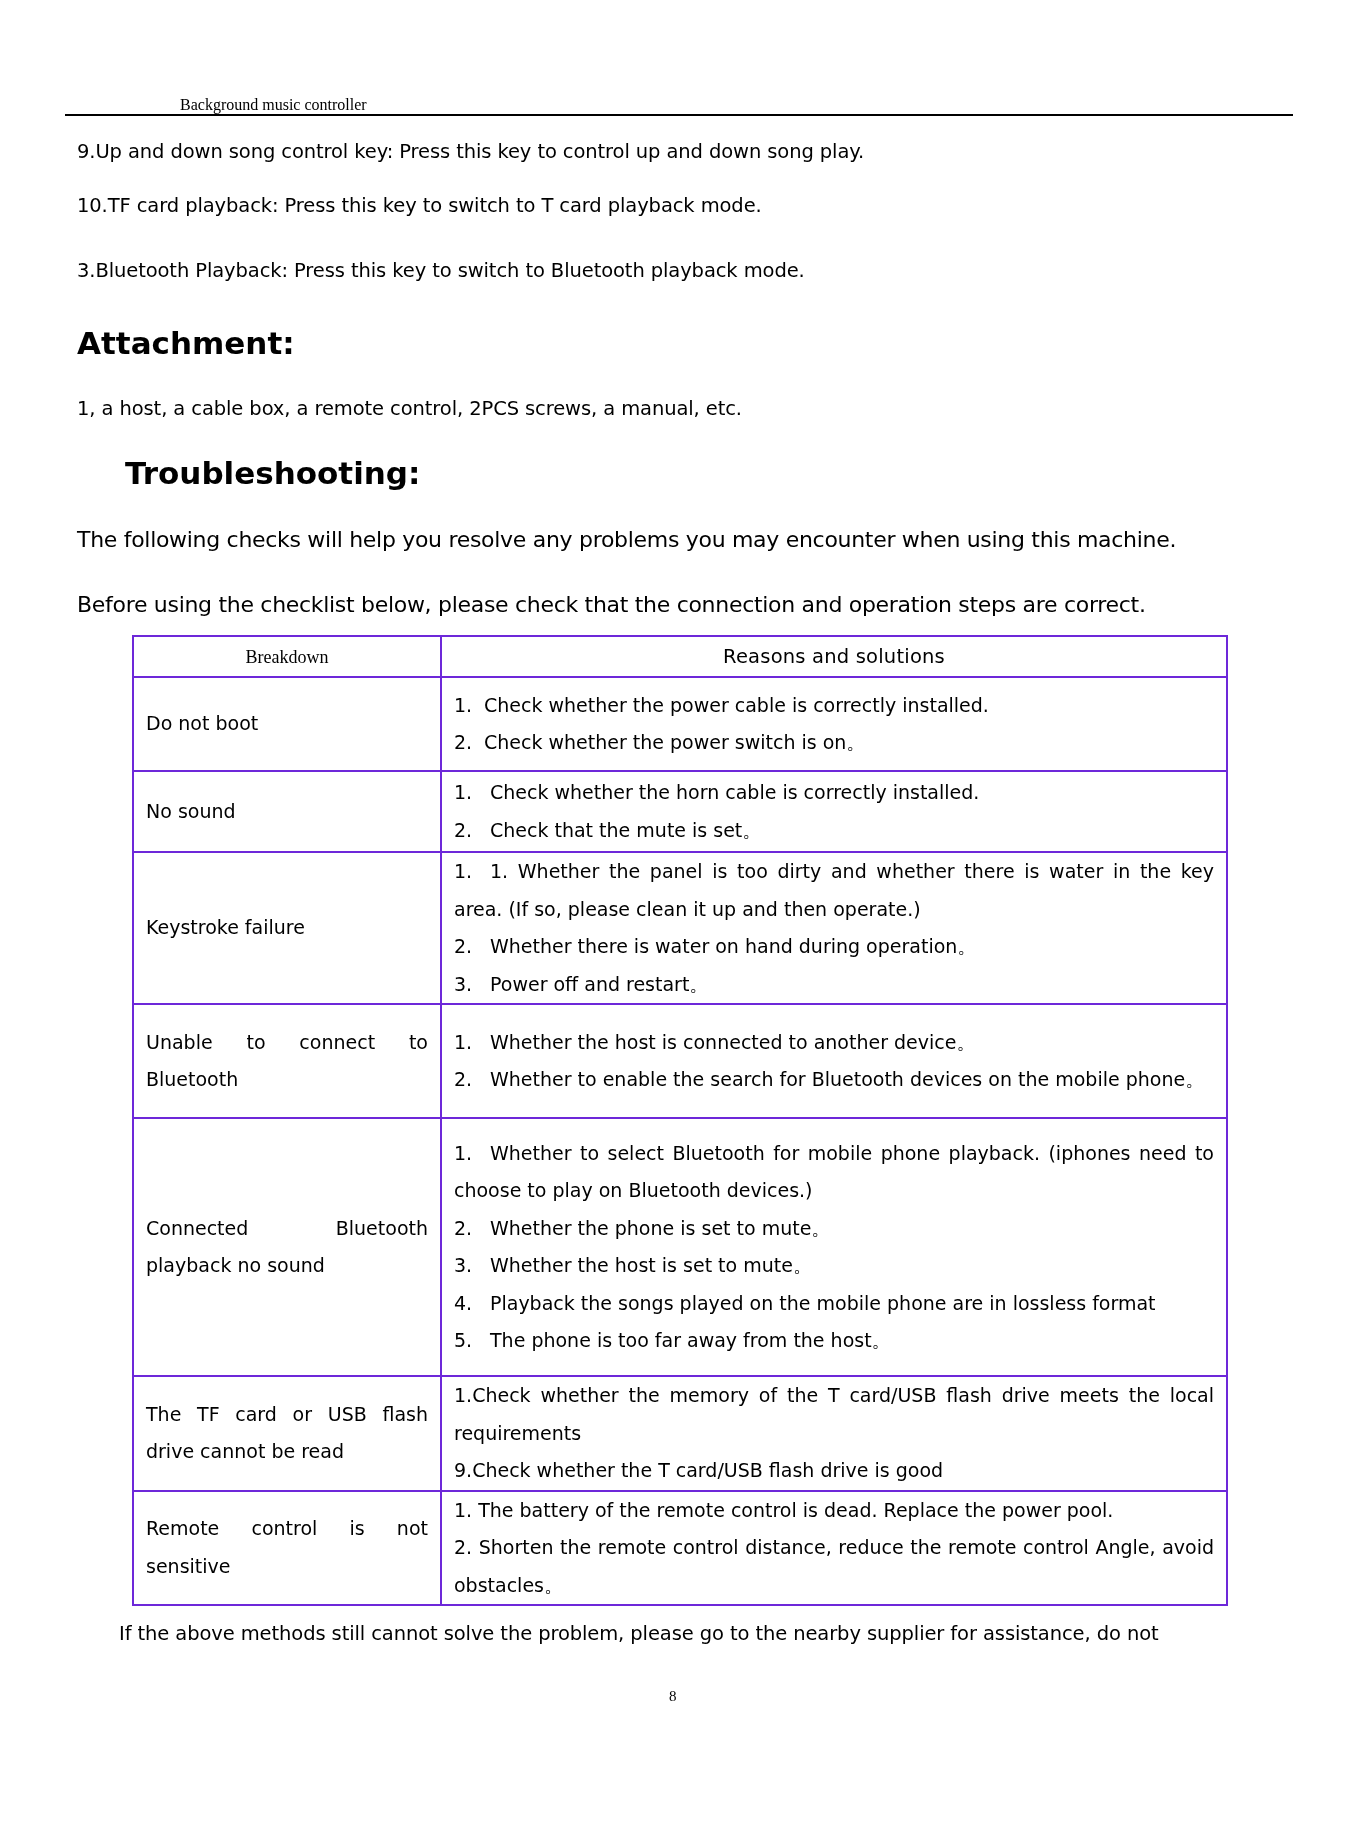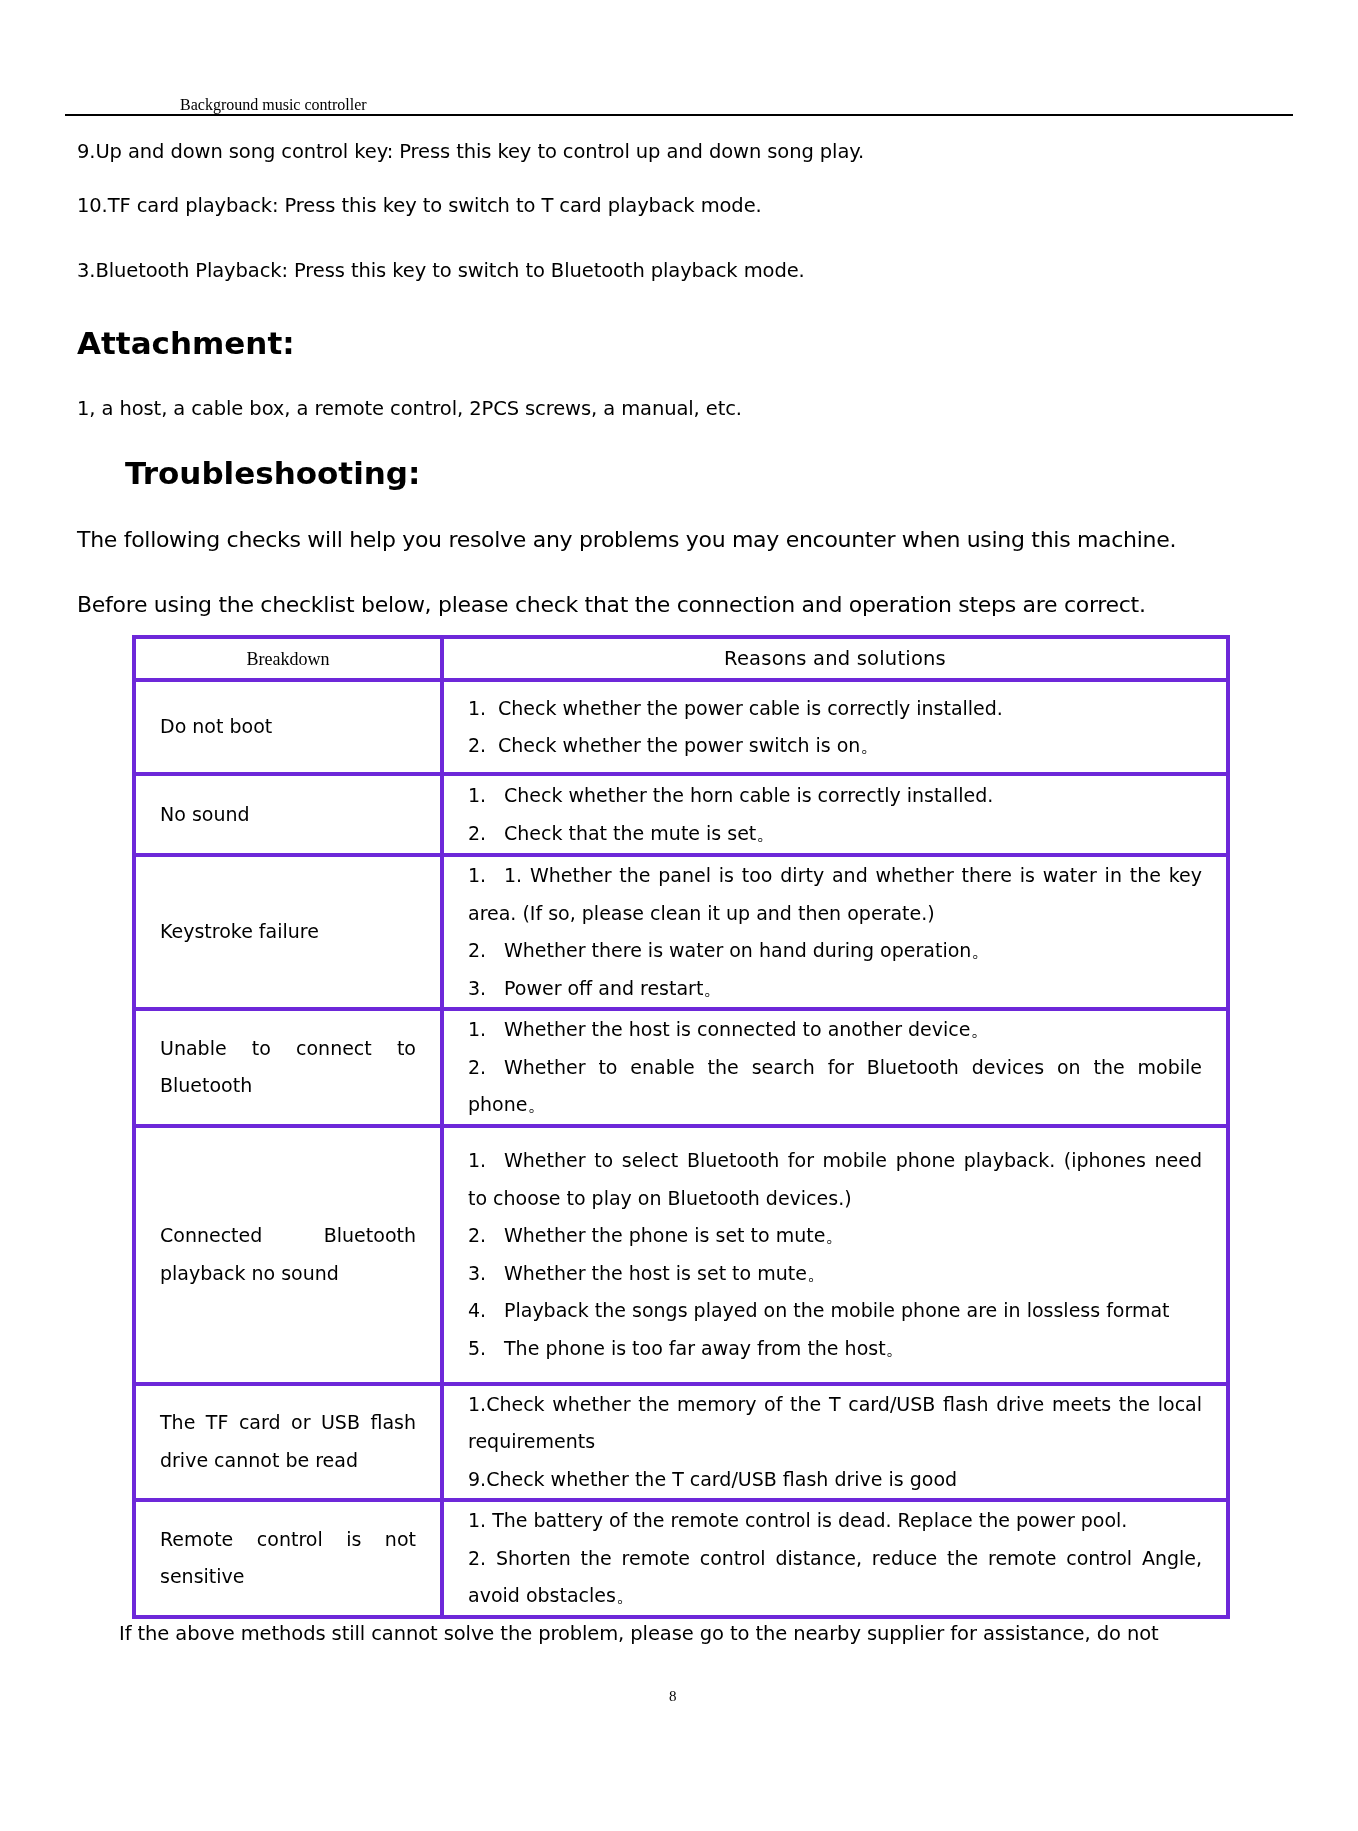--- a/index.html
+++ b/index.html
@@ -58,23 +58,23 @@
     }
     table.trouble {
       position: absolute;
       left: 132px;
       top: 635px;
       width: 1094px;
       border-collapse: collapse;
       table-layout: fixed;
     }
     table.trouble td, table.trouble th {
-      border: 4px solid #6d28d9;
+      border: 2px solid #6d28d9;
       vertical-align: middle;
-      padding: 0 24px;
+      padding: 0 12px;
       font-size: 19px;
       line-height: 37.5px;
       font-weight: normal;
     }
     table.trouble col.col-left { width: 308px; }
     table.trouble col.col-right { width: 786px; }
     table.trouble th.th-left {
       font-family: "Liberation Serif", serif;
       font-size: 18px;
       text-align: center;

